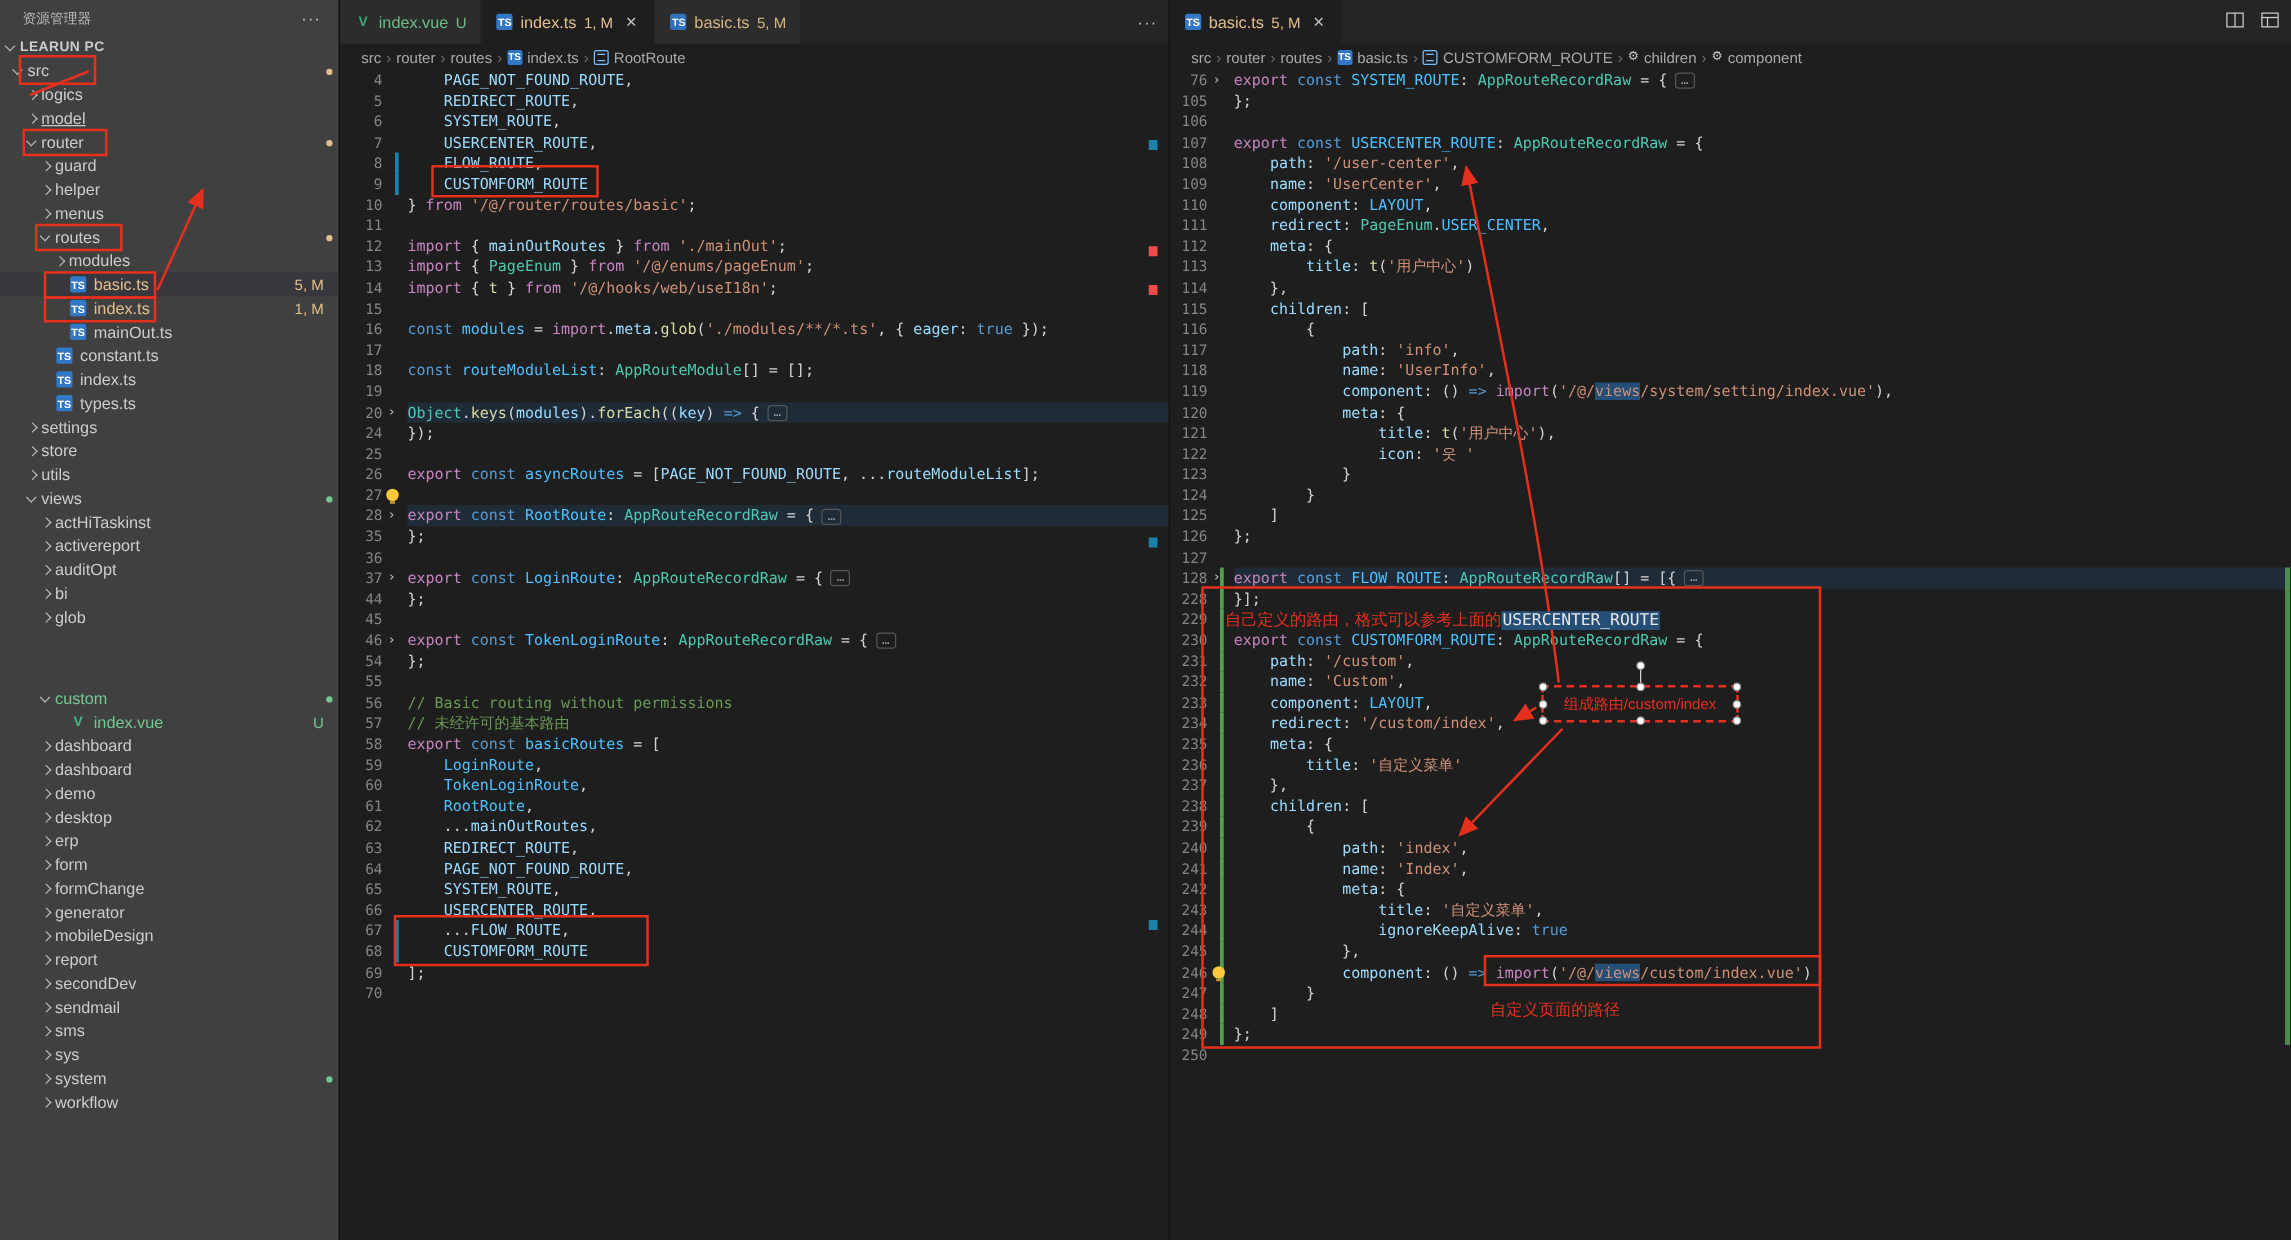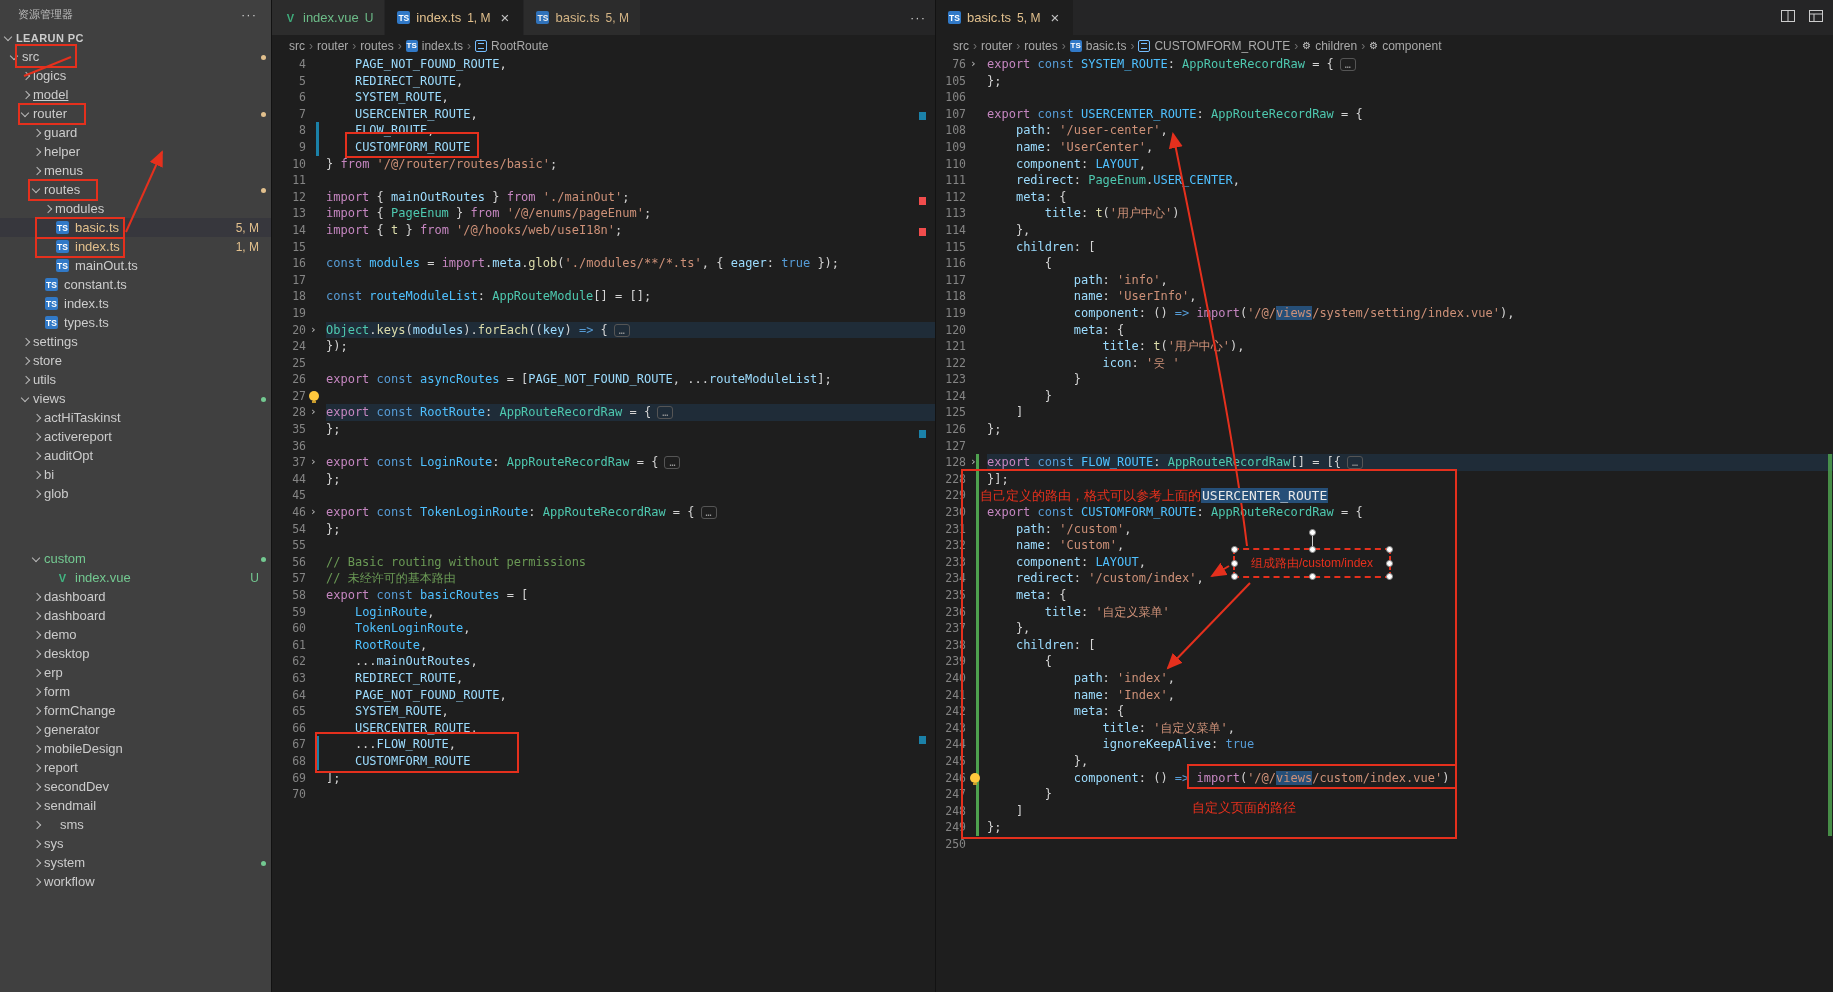--- a/index.html
+++ b/index.html
@@ -269,21 +269,21 @@
           <span>report</span>
         </div>
         <div class="trow" style="padding-left: 30px;">
           <span class="chev right"></span>
           <span>secondDev</span>
         </div>
         <div class="trow" style="padding-left: 30px;">
           <span class="chev right"></span>
           <span>sendmail</span>
         </div>
-        <div class="trow" style="padding-left: 30px; gap: 16px;">
+        <div class="trow" style="padding-left: 30px;">
           <span class="chev right"></span>
           <span>sms</span>
         </div>
         <div class="trow" style="padding-left: 30px;">
           <span class="chev right"></span>
           <span>sys</span>
         </div>
         <div class="trow" style="padding-left: 30px;">
           <span class="chev right"></span>
           <span>system</span>

